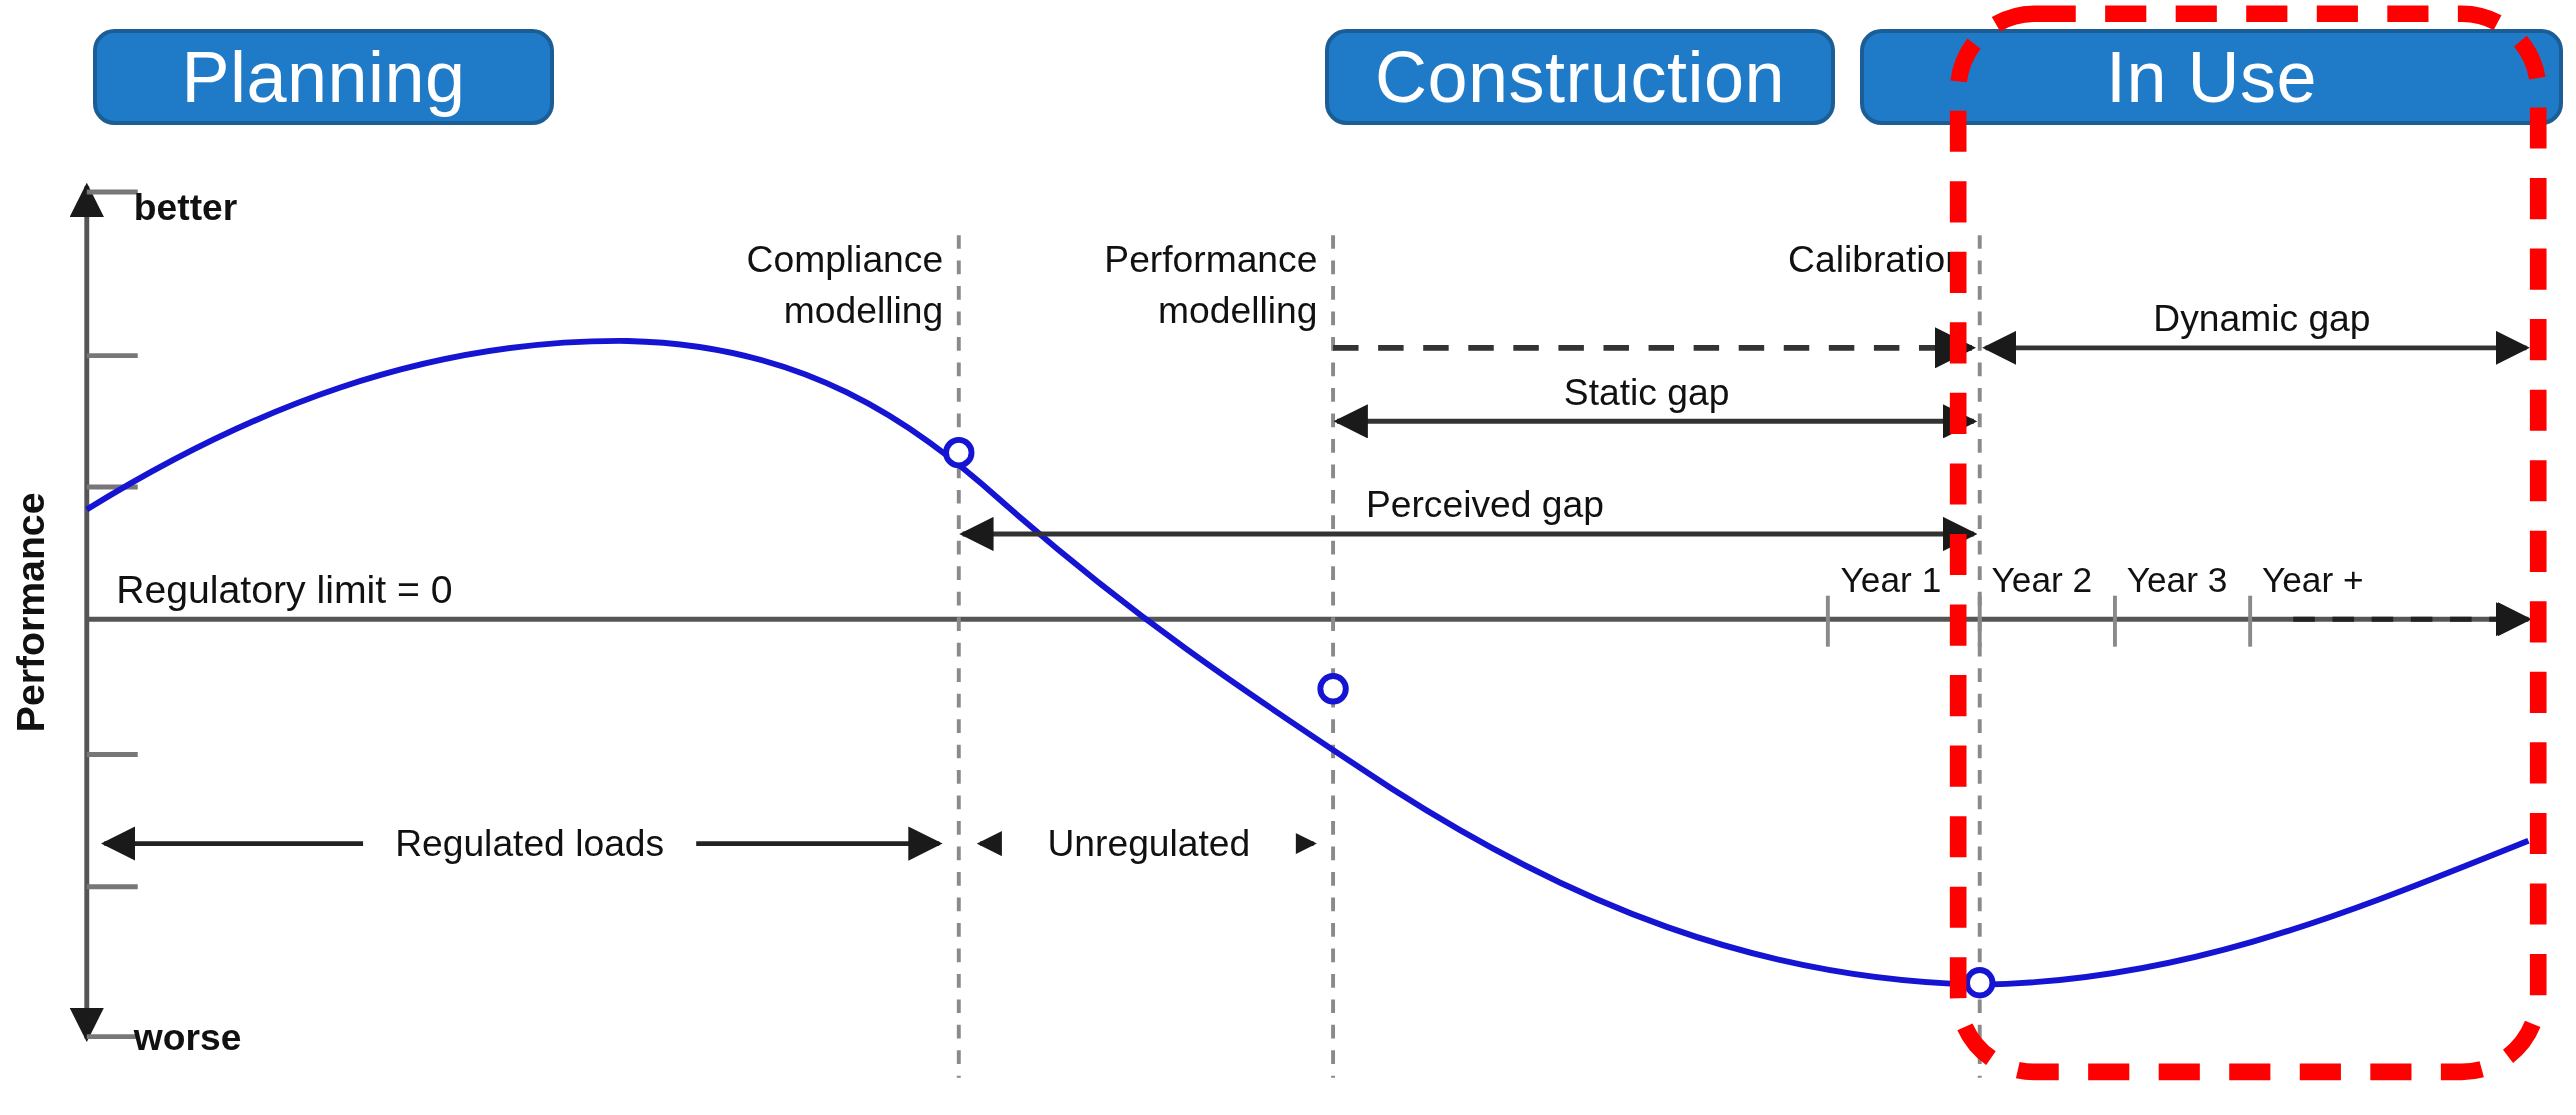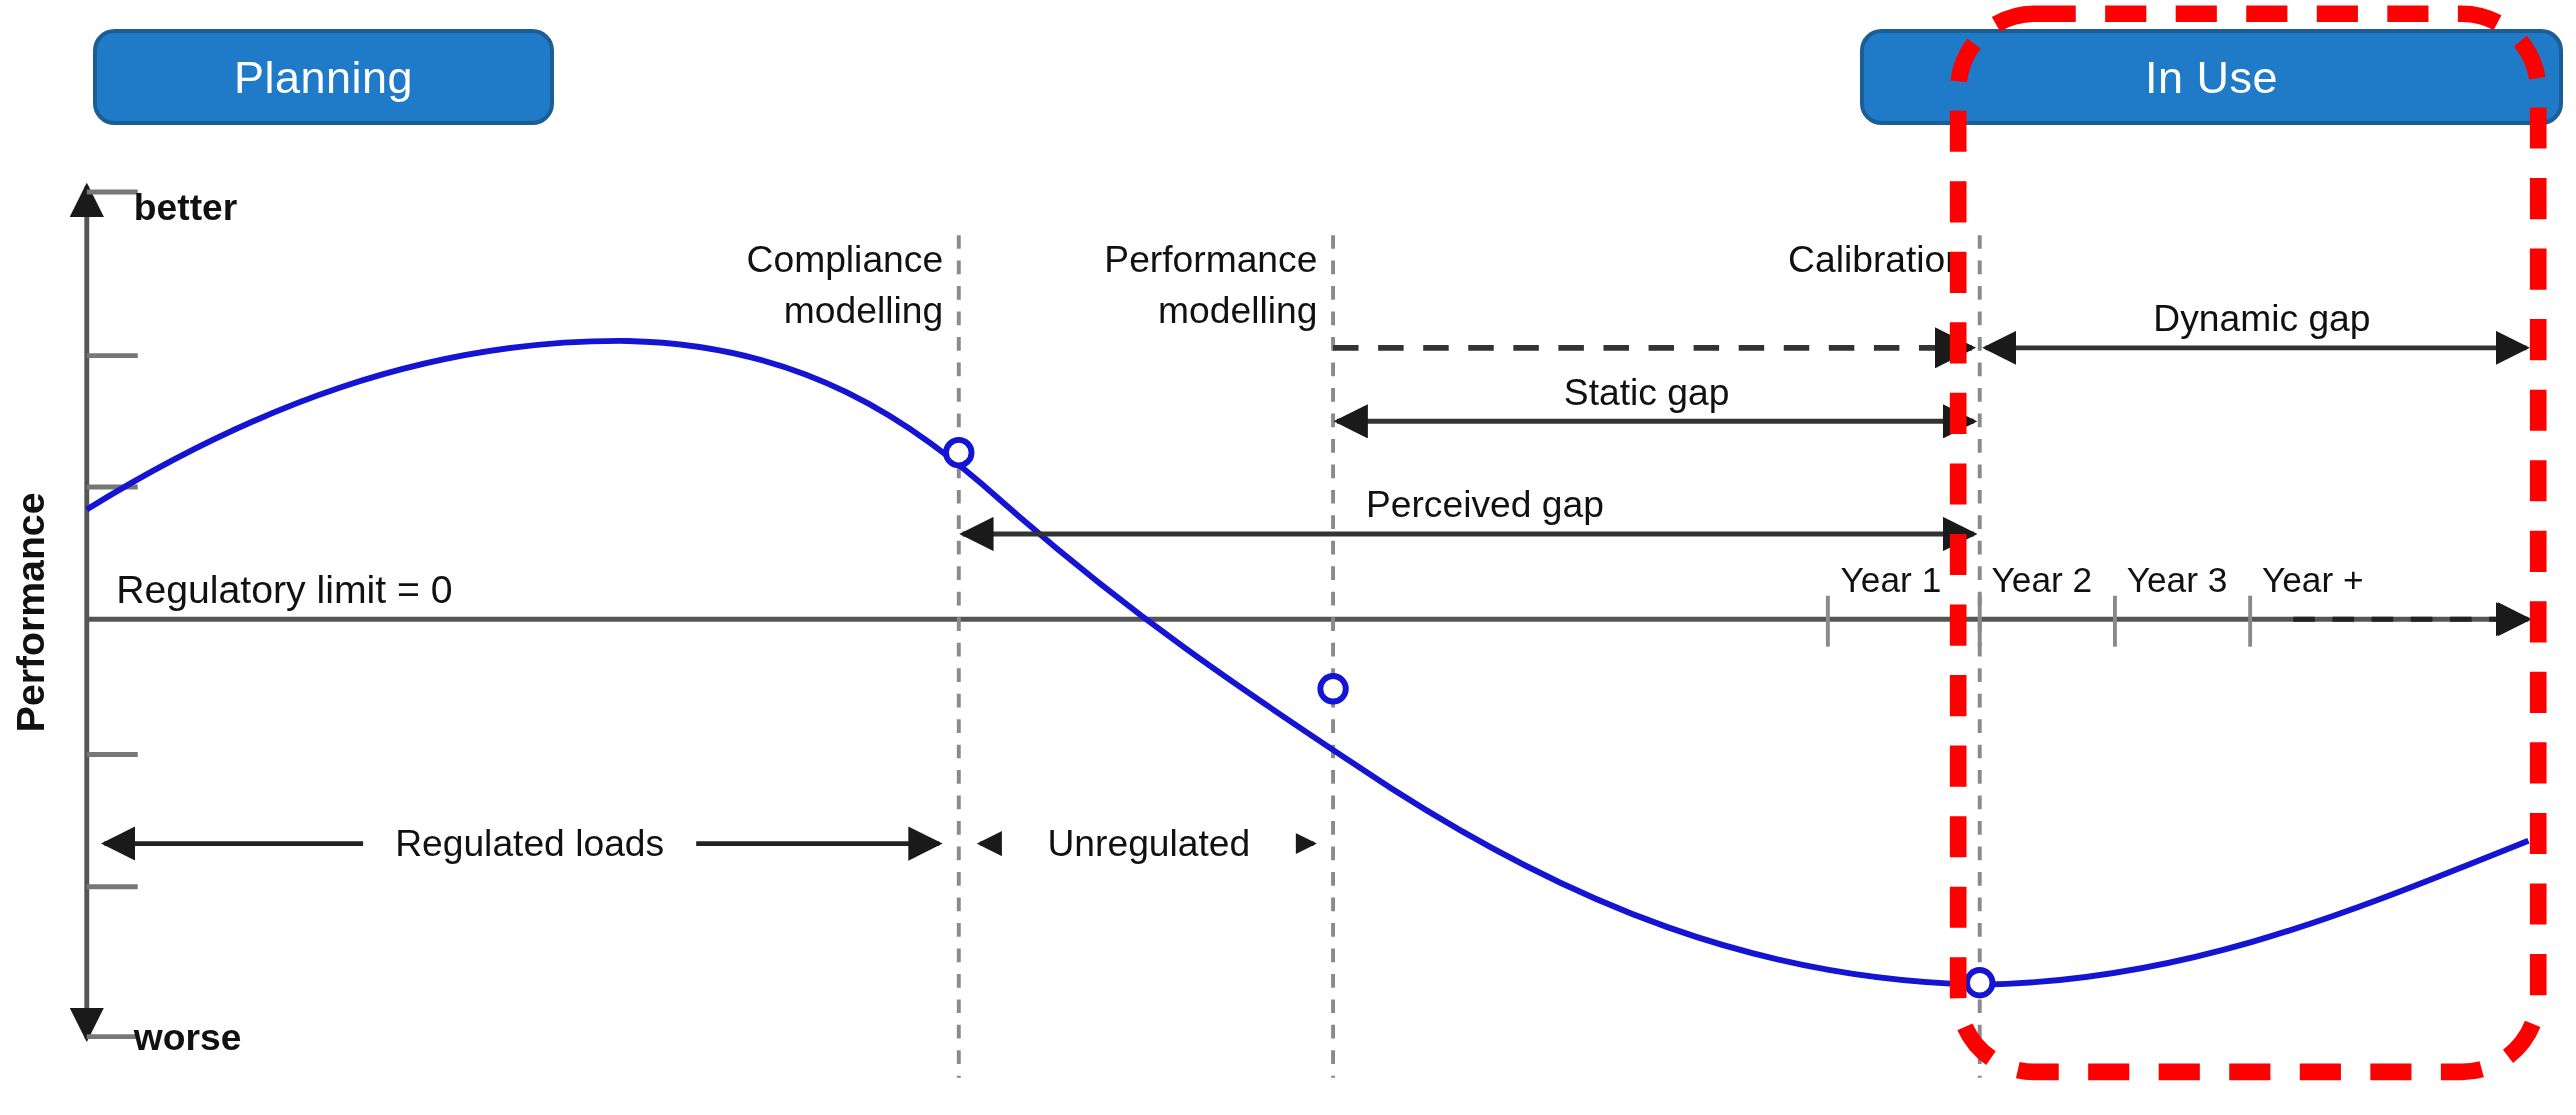--- a/index.html
+++ b/index.html
@@ -30,21 +30,21 @@
     top: 29px;
     height: 96px;
     background: #1f7bc8;
     border: 4.9px solid #1b5e96;
     border-radius: 21.6px;
     box-sizing: border-box;
     display: flex;
     align-items: center;
     justify-content: center;
     color: #ffffff;
-    font-size: 45px;
+    font-size: 72px;
     font-family: "Liberation Sans", sans-serif;
     font-weight: 400;
     letter-spacing: 0.5px;
     line-height: 1;
     white-space: nowrap;
   }
   
   #diagram {
     position: absolute;
     left: 0;
@@ -85,20 +85,23 @@
   }
 </style>
 </head>
 <body>
 
 <div id="root">
 
   <div class="stage-bar">
     <div class="stage-tab" style="left:93px;width:461px;">
       <span>Planning</span>
+    </div>
+    <div class="stage-tab" style="left:1325px;width:510px;">
+      <span>Construction</span>
     </div>
     <div class="stage-tab" style="left:1860px;width:703px;">
       <span>In Use</span>
     </div>
   </div>
 
   <svg id="diagram" viewBox="0 0 2628 1138">
     <defs>
       <marker id="ah-r" viewBox="0 0 10 10" refX="9" refY="5" markerWidth="7" markerHeight="7" orient="auto-start-reverse">
         <path d="M 0 0 L 10 5 L 0 10 z" fill="#1a1a1a"></path>

